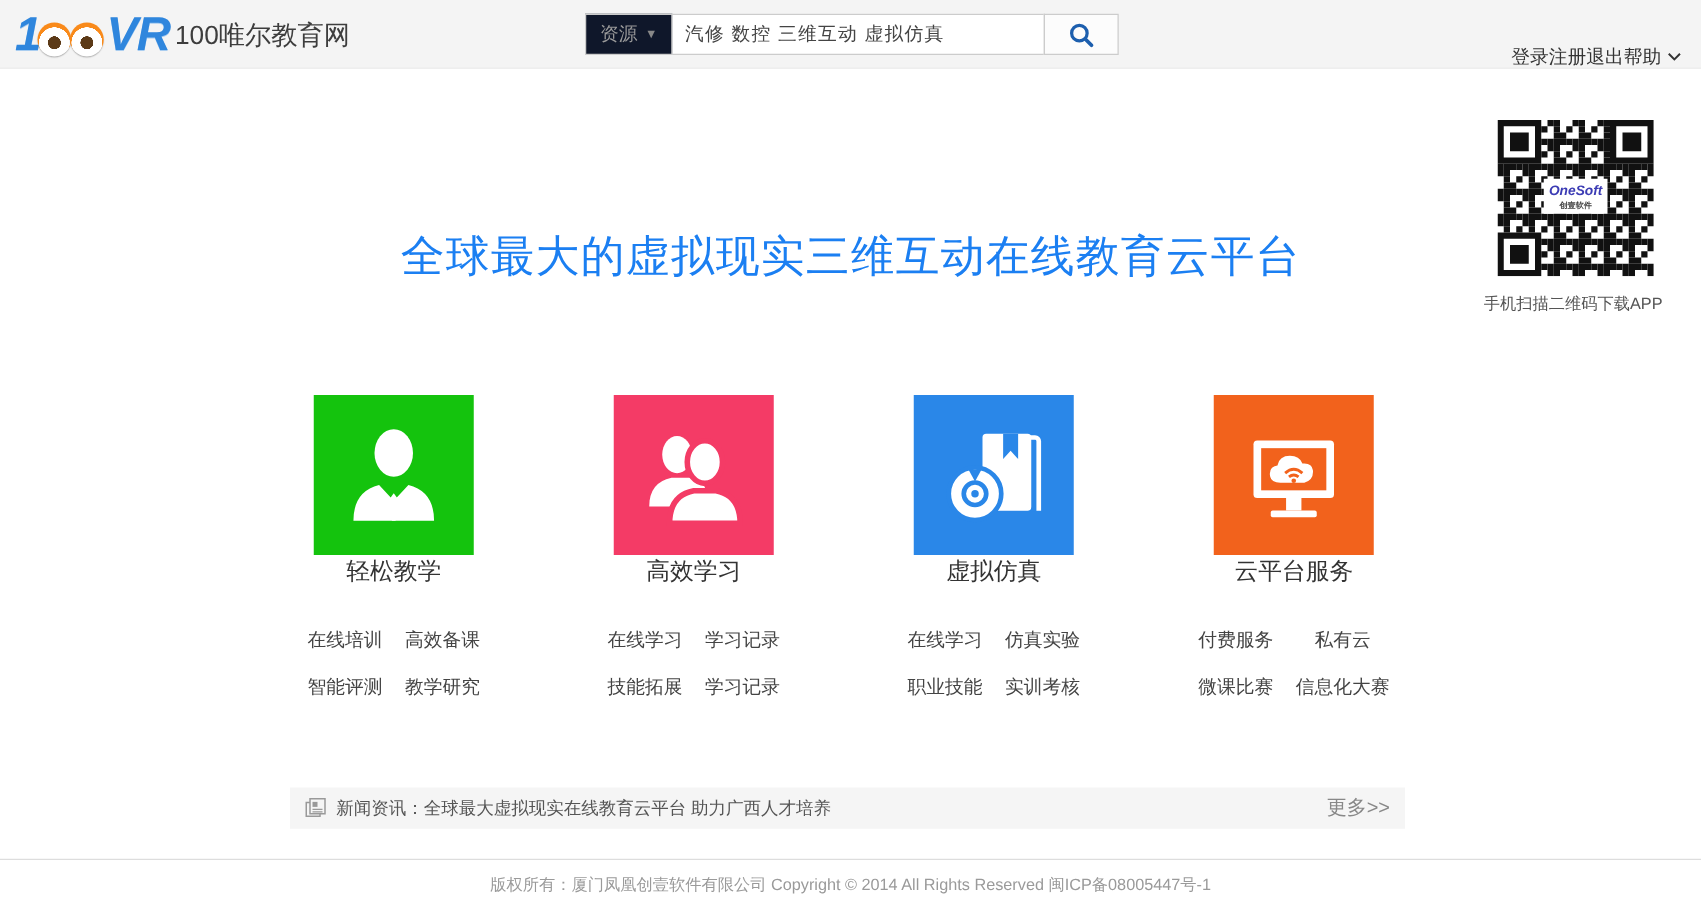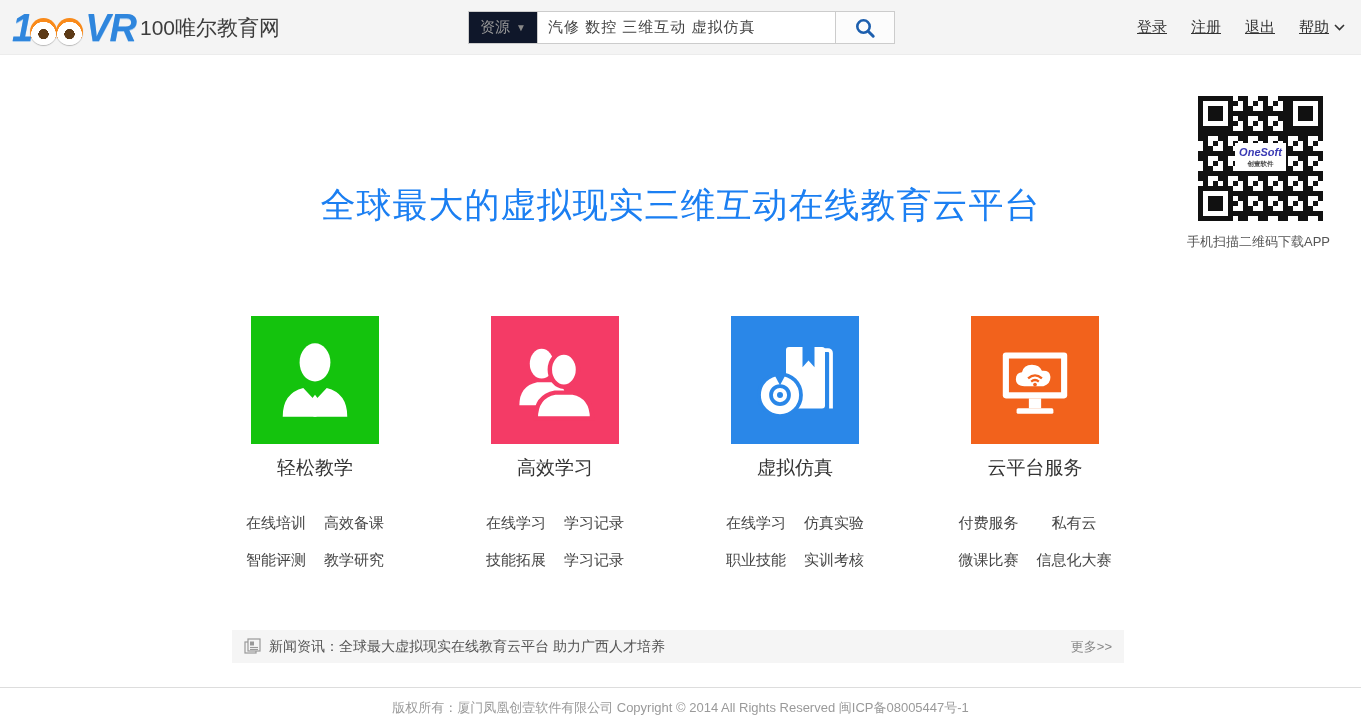--- a/index.html
+++ b/index.html
@@ -24,46 +24,46 @@
                  align-items:center; justify-content:center; gap:6px; color:#999;
                  font-size:15px; cursor:pointer; }
   .search .cat .caret { font-size:10px; color:#888; }
   .search input { width:298px; border:1px solid #ccc; border-left:none; outline:none;
                   padding:15px 10px; font-size:15px; color:#444; letter-spacing:1px;
                   font-family:"Liberation Sans","DejaVu Sans",sans-serif; }
   .search button { width:60px; background:#fcfcfc; border:1px solid #ccc; border-left:1px solid #ccc;
                    margin-left:-1px; display:flex; align-items:center; justify-content:center; cursor:pointer; }
 
   .user-links { position:absolute; right:16px; top:0; height:55px; display:flex;
-                align-items:center; gap:24px; font-size:15px; color:#333;text-decoration:underline; }
+                align-items:flex-end; font-size:15px; color:#333; }
   .user-links a { color:#333; text-decoration:none; cursor:pointer; display:flex; align-items:center; gap:5px; }
 
   
   .headline { position:absolute; top:182px; left:0; width:1361px; text-align:center;
               font-size:35px; letter-spacing:1px; }
 
   .qr-wrap { position:absolute; left:1195px; top:96px; width:130px; text-align:center; }
   .qr-caption { margin-top:8px; font-size:13px; color:#555; white-space:nowrap; margin-left:-8px; }
 
   
   .features { position:absolute; top:316px; left:0; width:1361px; display:flex; }
   .feature { position:absolute; width:240px; display:flex; flex-direction:column; align-items:center; }
   .feature .tile { width:128px; height:128px; display:flex; align-items:center;
                    justify-content:center; cursor:pointer; }
-  .feature .title { margin-top:11px; font-size:19px; color:#333; cursor:pointer; }
+  .feature .title { font-size:19px; color:#333; cursor:pointer; }
   .feature .links { margin-top:33px; display:grid; grid-template-columns:auto auto;
                     column-gap:28px; row-gap:13px; justify-items:center;gap:18px; }
   .feature .links a { font-size:15px; color:#444; text-decoration:none; cursor:pointer; white-space:nowrap; }
 
   
   .news { position:absolute; left:232px; top:630px; width:892px; height:33px;
           background:#f5f5f5; display:flex; align-items:center; padding:0 12px; }
   .news .txt { font-size:14px; color:#555; margin-left:8px; }
   .news .spacer { flex:1; }
-  .news .more { font-size:13px; color:#888; text-decoration:none; cursor:pointer;text-align:center; }
+  .news .more { font-size:16px; color:#888; text-decoration:none; cursor:pointer;text-align:center; }
 
   
   .footer-line { position:absolute; top:687px; left:0; width:100%; border-top:1px solid #ddd; }
   .footer-text { position:absolute; top:699px; left:0; width:100%; text-align:center;
                  font-size:13px; color:#9a9a9a; }
 </style>
 </head>
 <body>
 
 <div class="page">

